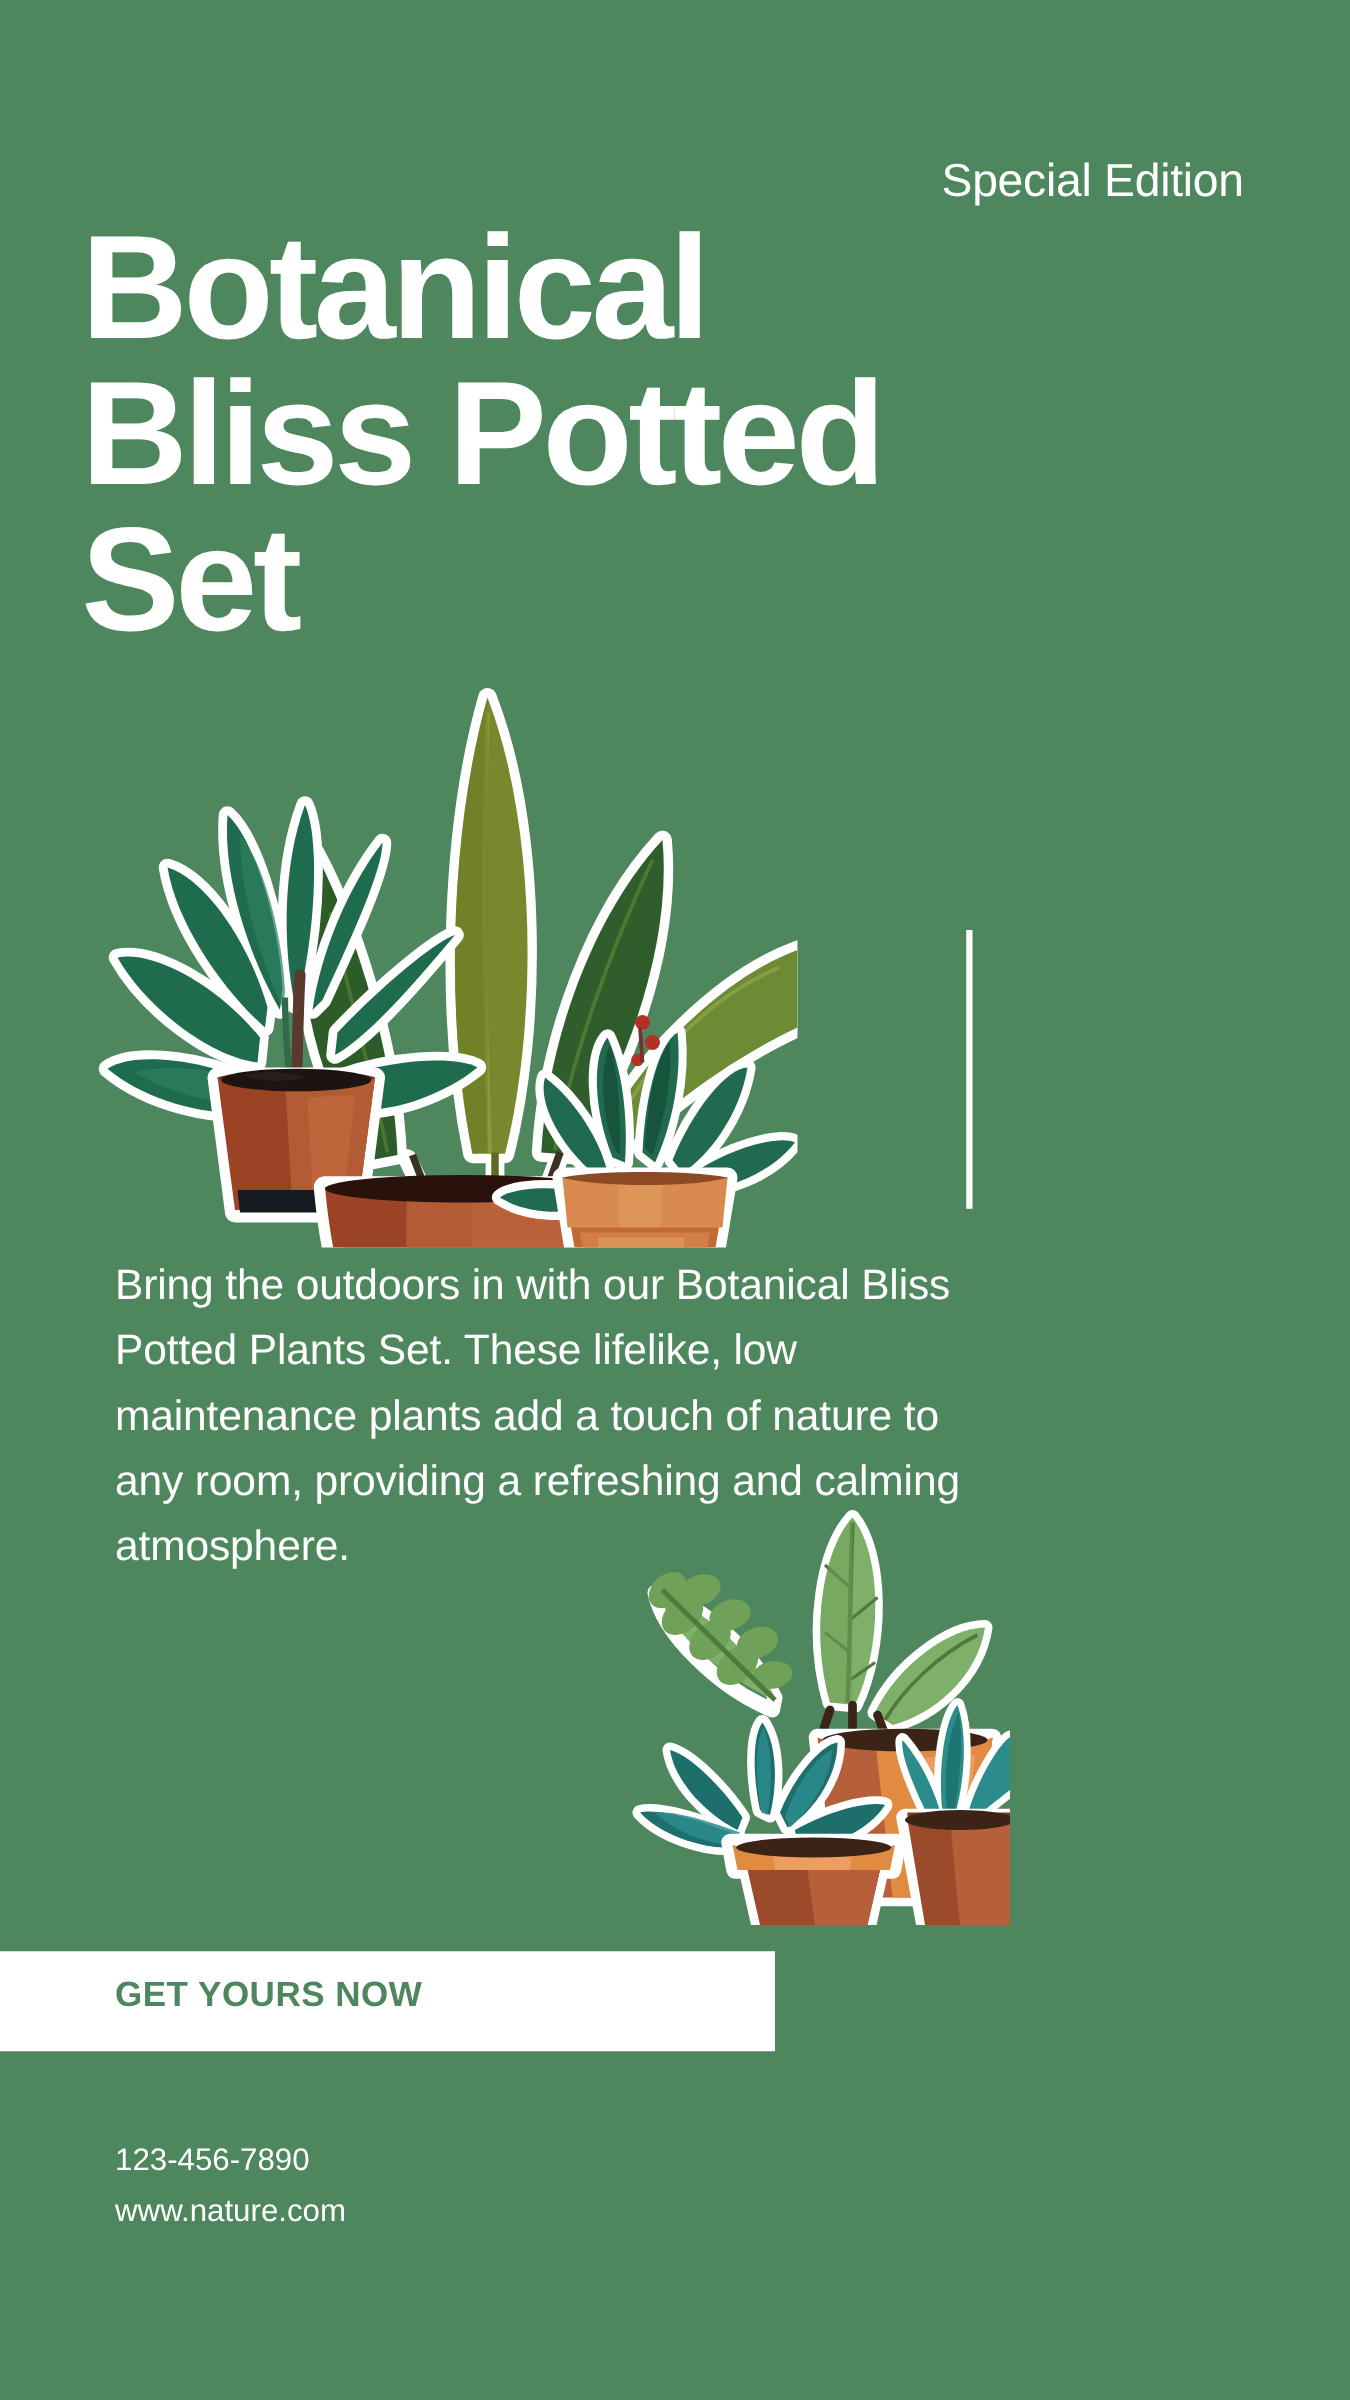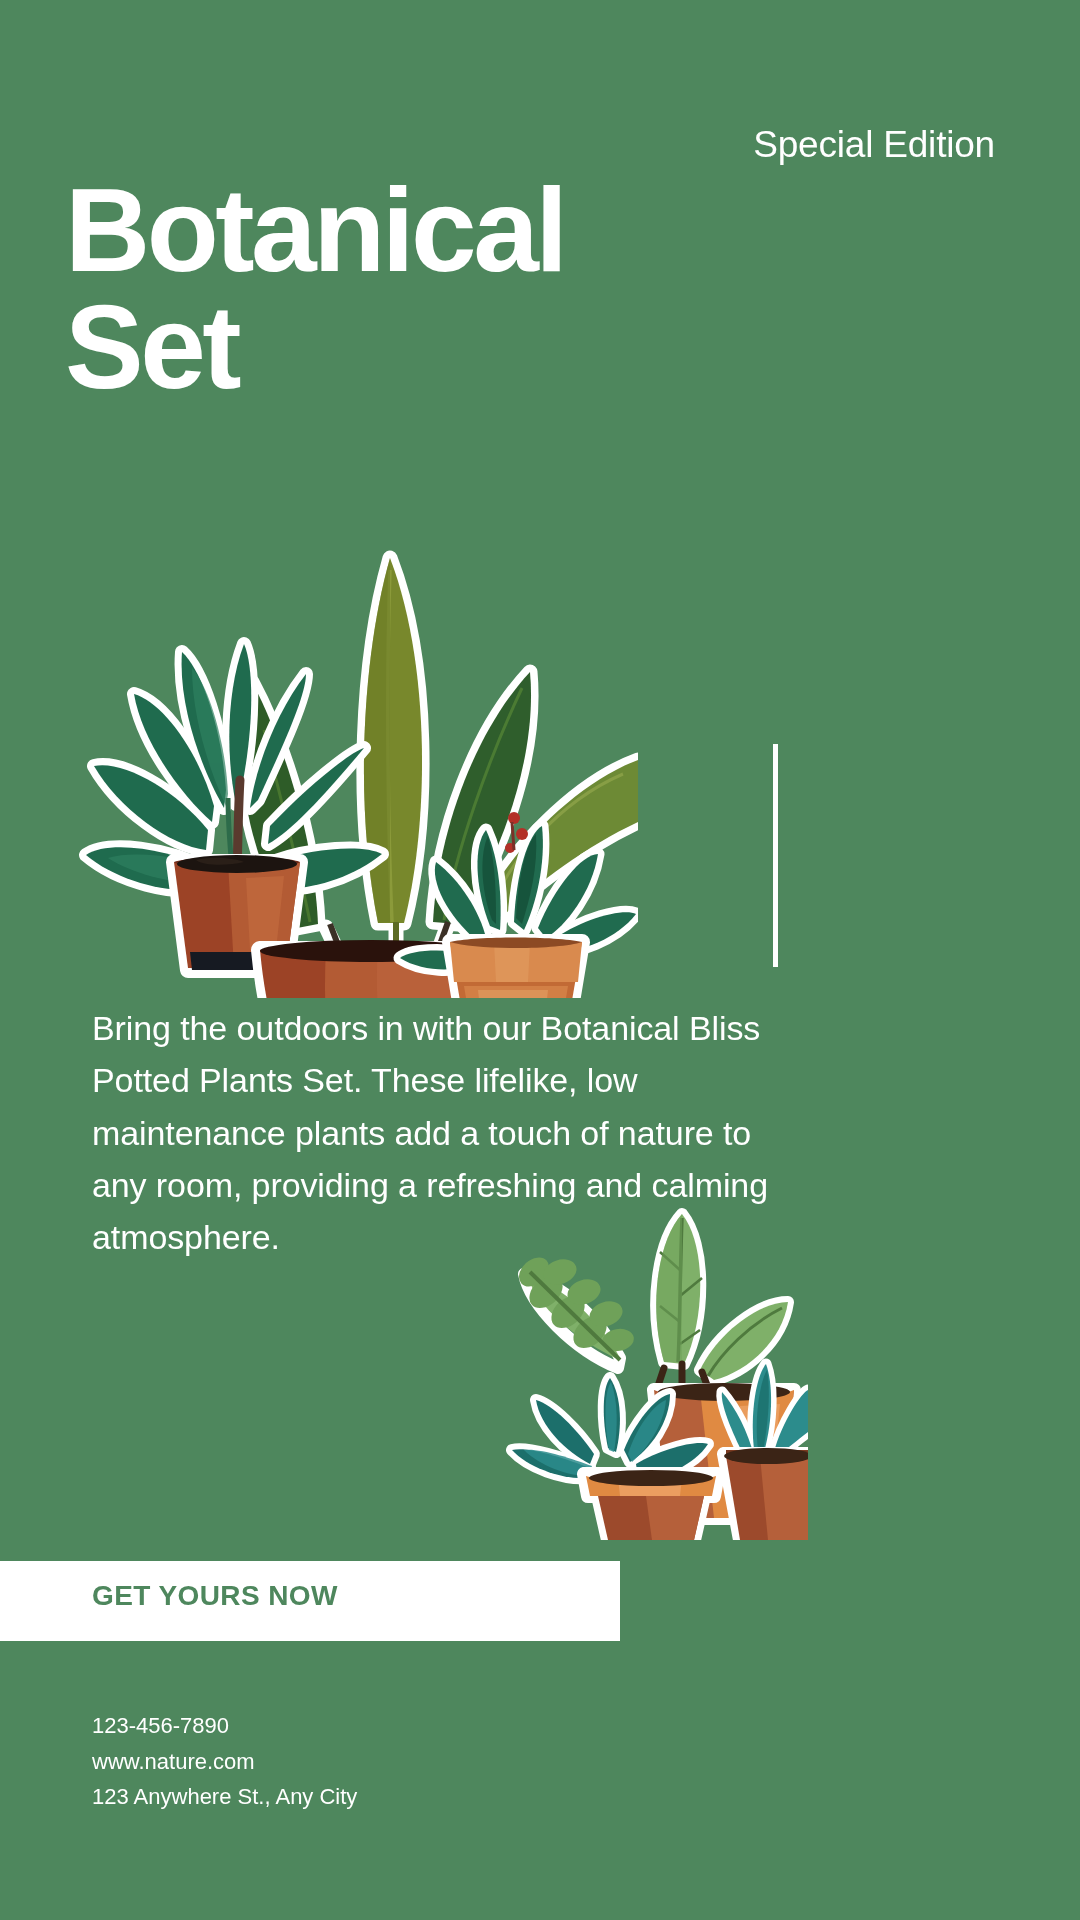--- a/index.html
+++ b/index.html
@@ -93,35 +93,36 @@
     position:absolute;
     left:468px; top:1168px;
     width:340px; height:340px;
   }
 
   
   .contact {
     position:absolute;
     left:92px; top:1676px;
     color:#FFFFFF;
-    font-size:22px;
+    font-size:25px;
     line-height:1.62;
     font-weight:400;
   }
   .contact div { white-space:nowrap; }
 </style>
 </head>
 <body>
 
 <div class="poster">
 
   <div class="eyebrow">Special Edition</div>
 
   <h1 class="title">
     <span class="ln">Botanical</span>
+    <span class="ln">Bliss Potted</span>
     <span class="ln">Set</span>
   </h1>
 
   <div class="vrule"></div>
 
   <div class="hero">
     <svg viewBox="0 0 560 568" xmlns="http://www.w3.org/2000/svg">
       <defs>
 
         <filter id="noop">
@@ -358,16 +359,15 @@
         <path d="M292,256 L340,256 L340,340 L300,340 Z" fill="#B5603A"></path>
         <path d="M258,256 C278,264 322,264 340,258 L340,250 L258,250 Z" fill="#7A3A20"></path>
         <ellipse cx="300" cy="256" rx="44" ry="8" fill="#3B2416"></ellipse>
       </g>
     </svg>
   </div>
 
   <div class="contact">
     <div>123-456-7890</div>
     <div>www.nature.com</div>
-    <div>123 Anywhere St., Any City</div>
   </div>
 
 </div>
 
 </body></html>

